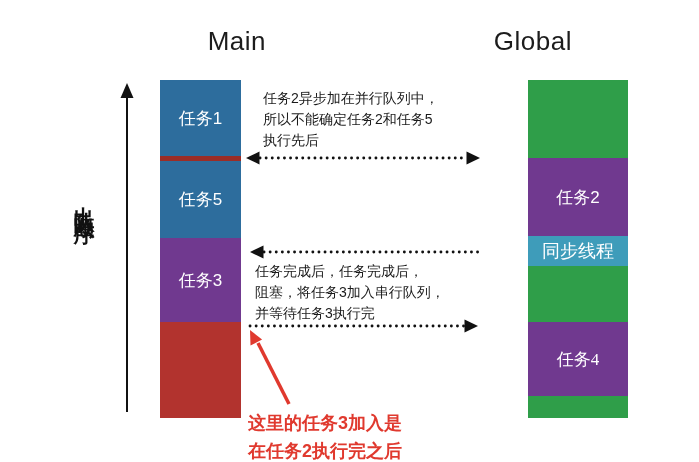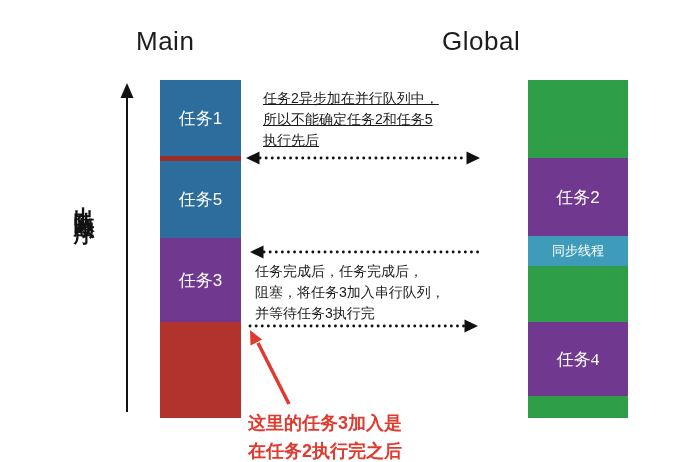--- a/index.html
+++ b/index.html
@@ -1,52 +1,52 @@
 <!DOCTYPE html>
 <html><head>
 <meta charset="utf-8">
 <style>
   html,body{margin:0;padding:0;background:#fff;}
   .canvas{
     position:relative;width:699px;height:462px;background:#ffffff;overflow:hidden;
     font-family:"Liberation Sans","DejaVu Sans",sans-serif;color:#1a1a1a;
   }
   .queue-title{
-    position:absolute;top:26px;width:130px;text-align:left;
+    position:absolute;top:26px;width:130px;text-align:right;
     font-size:26px;font-weight:500;color:#1c1c1c;letter-spacing:0.5px;
   }
   #main-title{left:136px;}
   #global-title{left:442px;}
   .col{position:absolute;top:80px;display:flex;flex-direction:column;}
   #main-col{left:160px;width:81px;}
   #global-col{left:484px;width:100px;padding-left:44px;}
   .block{
     display:flex;align-items:center;justify-content:center;
     color:#ffffff;font-size:17px;font-weight:400;
   }
   .m0{height:76px;background:#2d6d9d;}
   .m1{height:5px;background:#9b2d27;}
   .m2{height:77px;background:#2d6d9d;}
   .m3{height:84px;background:#70398f;}
   .m4{height:96px;background:#b2332e;}
   .g0{height:78px;background:#2f9e49;}
   .g1{height:78px;background:#70398f;}
-  .g2{height:30px;background:#3e9cba;font-size:13px;}
+  .g2{height:30px;background:#3e9cba;font-size:18px;}
   .g3{height:56px;background:#2f9e49;}
   .g4{height:74px;background:#70398f;font-family:Liberation Serif, serif;}
   .g5{height:22px;background:#2f9e49;}
   .axis-label{
     position:absolute;left:70px;top:190px;
     writing-mode:vertical-rl;text-orientation:upright;
     font-size:21px;font-weight:600;letter-spacing:5px;color:#111;
   }
   .note{
     position:absolute;font-size:14px;line-height:1.5;white-space:pre-line;color:#1a1a1a;
   }
-  #note-top{left:263px;top:88px;width:210px;text-decoration:underline;}
+  #note-top{left:263px;top:88px;width:210px;}
   #note-middle{left:255px;top:261px;width:210px;}
   #note-red{
     left:245px;top:410px;width:160px;text-align:center;
     color:#e0392e;font-size:18px;font-weight:600;line-height:1.55;white-space:pre-line;
     position:absolute;
   }
   .overlay{position:absolute;left:0;top:0;width:699px;height:462px;pointer-events:none;}
 </style>
 </head>
 <body>

